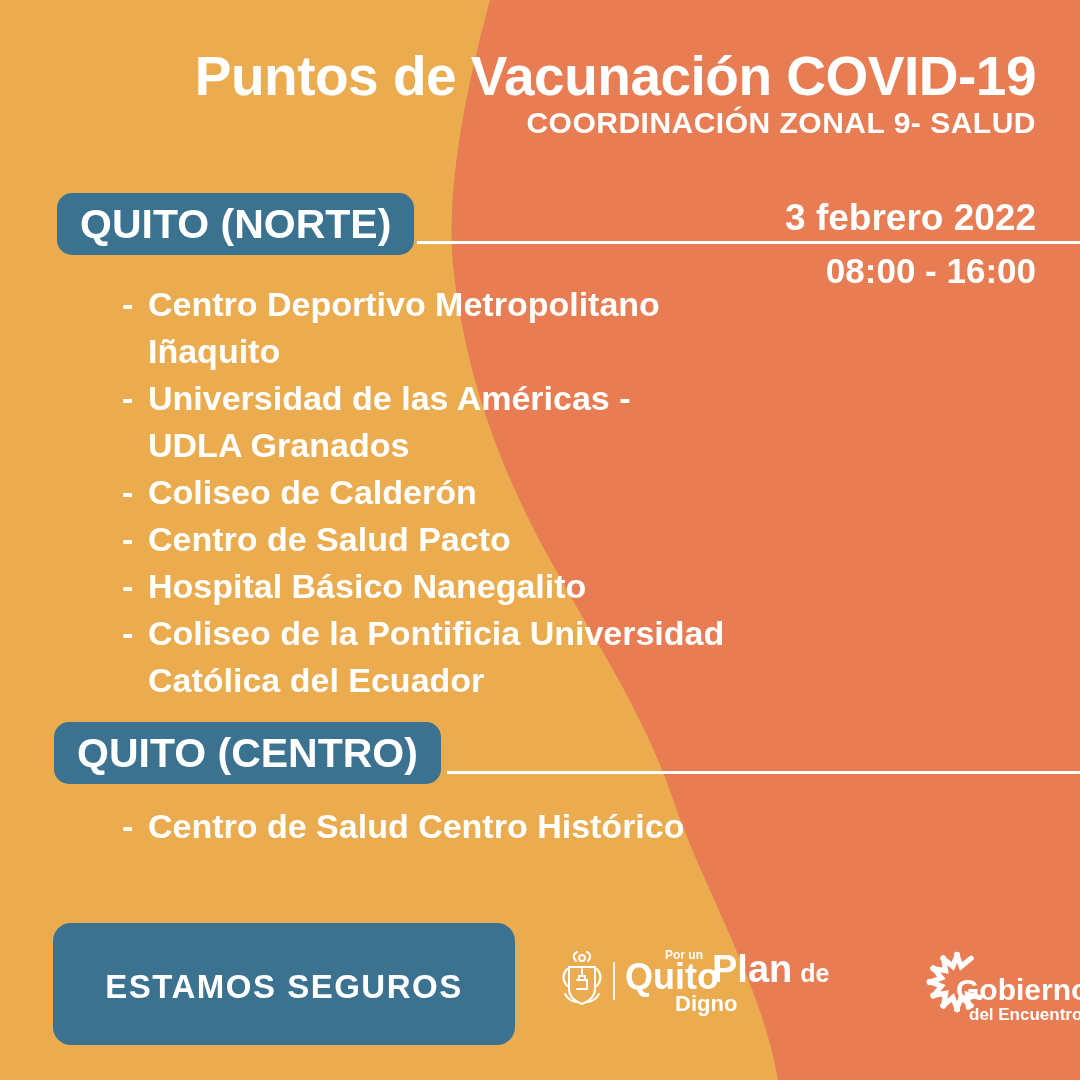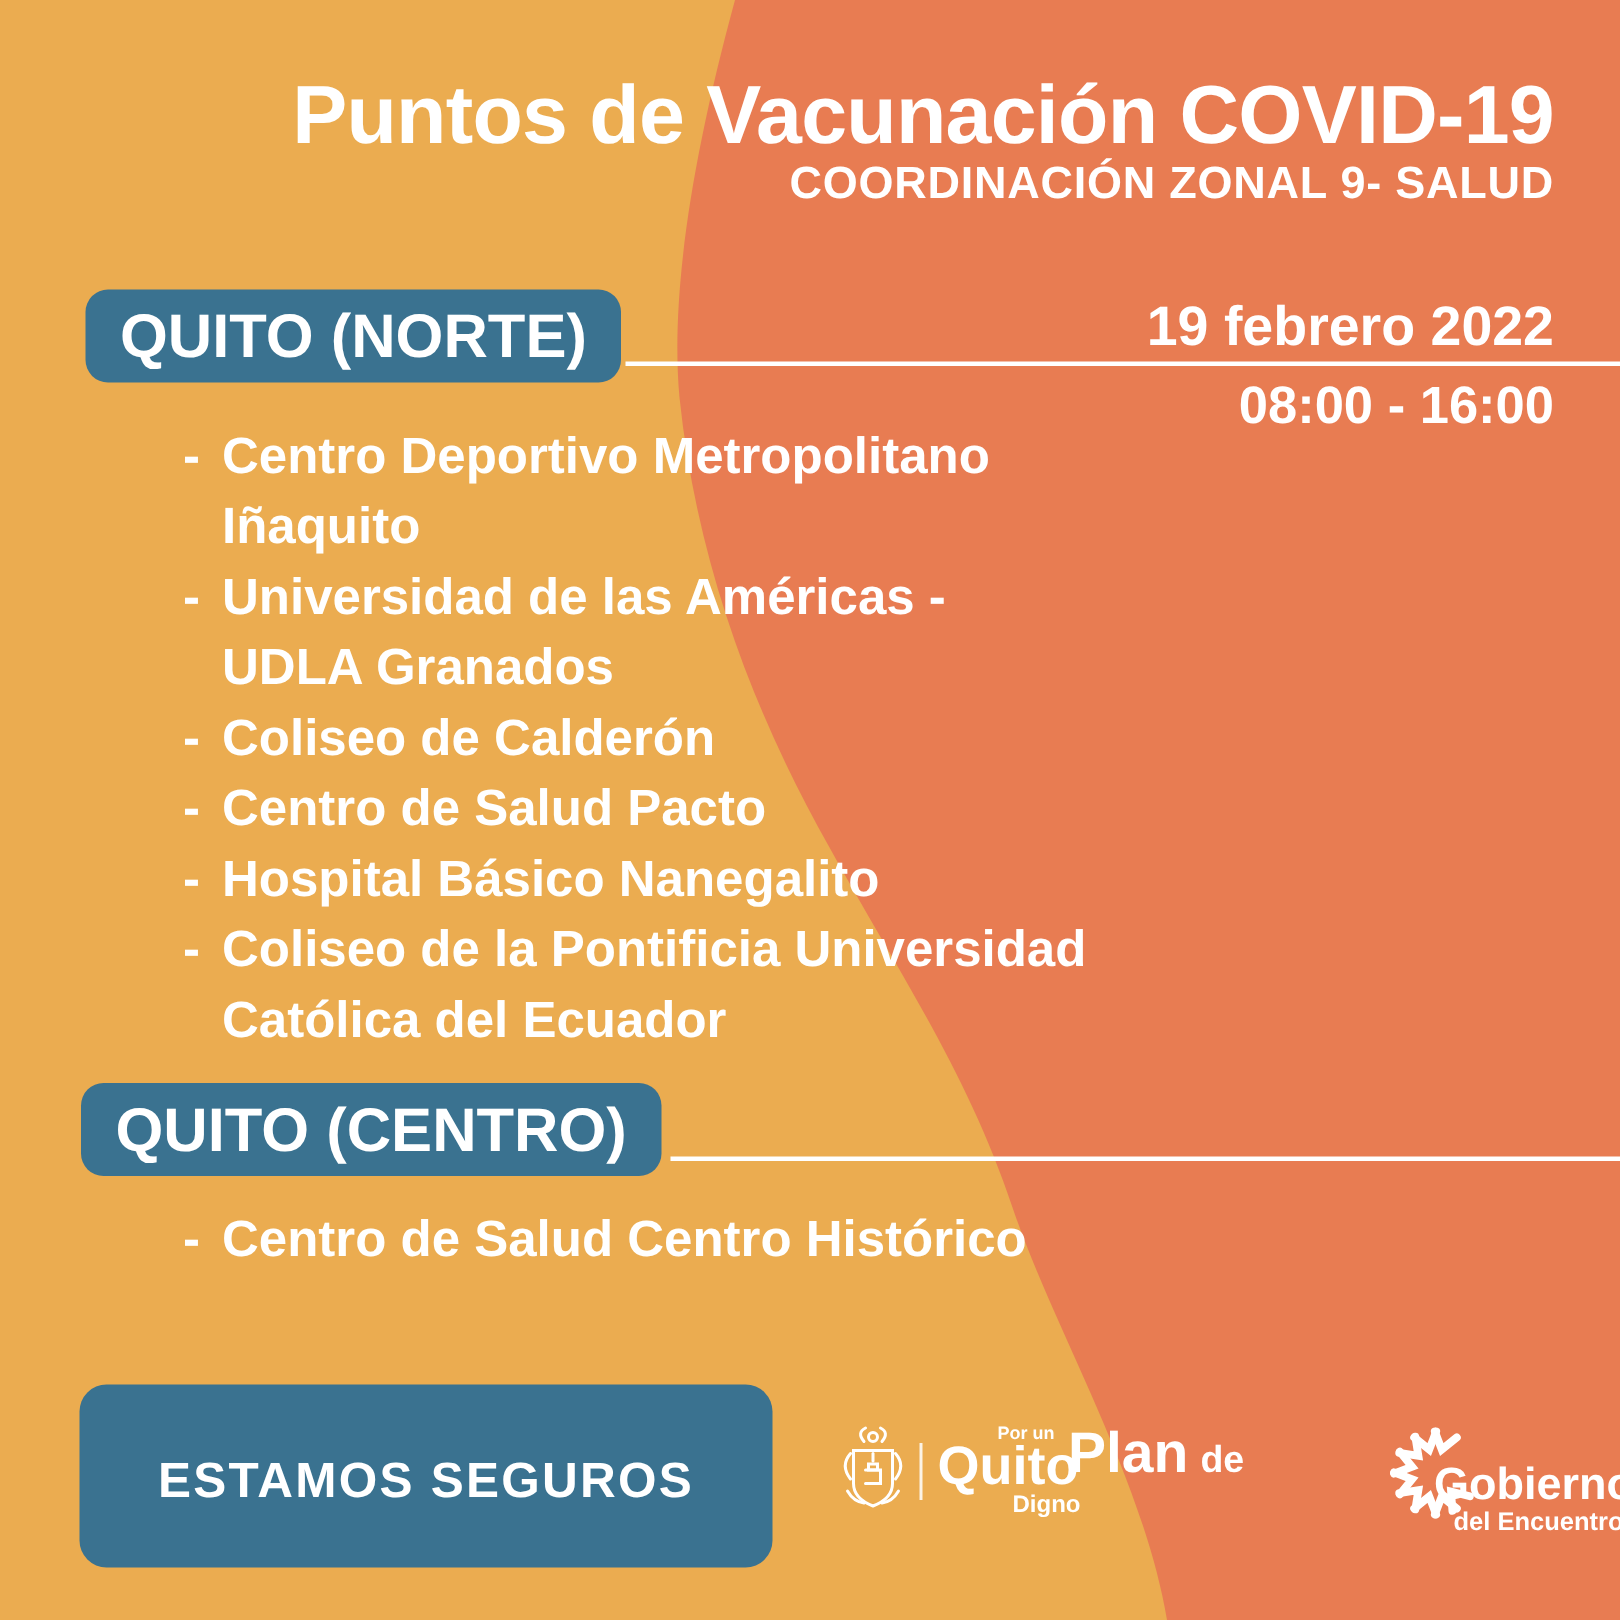--- a/index.html
+++ b/index.html
@@ -53,21 +53,21 @@
   .vial-body { position:relative; width:40px; height:34px; background:#fff; border-radius:8px; }
   .plus-h { position:absolute; left:8px; top:13px; width:24px; height:8px; background:#3A7290; }
   .plus-v { position:absolute; left:16px; top:5px; width:8px; height:24px; background:#3A7290; }
 
   
   .quito-logo { position:absolute; left:559px; top:948px; display:flex; align-items:center; }
   .quito-sep { width:2px; height:38px; background:#fff; opacity:0.85; margin:0 10px 0 8px; }
   .quito-text { position:relative; padding-top:12px; }
   .quito-tagline { position:absolute; top:0; left:40px; font-size:12px; font-weight:800; }
   .quito-name { display:block; font-size:36px; font-weight:800; line-height:34px; }
-  .quito-digno { display:block; font-size:16px; font-weight:800; line-height:20px; margin-left:50px;text-align:right; }
+  .quito-digno { display:block; font-size:22px; font-weight:800; line-height:20px; margin-left:50px;text-align:right; }
 
   
   .plan-logo { position:absolute; left:712px; top:951px; }
   .plan-top { display:flex; align-items:baseline; gap:8px; }
   .plan-word1 { font-size:38px; font-weight:800; line-height:36px; }
   .plan-word2 { font-size:25px; font-weight:800;text-align:center; }
   .plan-bottom { display:inline-block; background:#27B2C7; padding:3px 8px; margin-top:1px; }
   .plan-word3 { font-size:25px; font-weight:800; line-height:25px; }
 
   
@@ -86,21 +86,21 @@
   </svg>
 
   <div class="title">Puntos de Vacunación COVID-19</div>
   <div class="subtitle">COORDINACIÓN ZONAL 9- SALUD</div>
 
   <div class="chip chip-norte">
     <span>QUITO (NORTE)</span>
   </div>
   <div class="rule rule-norte"></div>
 
-  <div class="date">19 febrero 2022</div>
+  <div class="date">3 febrero 2022</div>
   <div class="hours">08:00 - 16:00</div>
 
   <ul class="loc-list list-norte">
     <li class="loc-item">
       <span class="dash">-</span>
       <span>
         <span class="loc-line">Centro Deportivo Metropolitano</span>
         <span class="loc-line">Iñaquito</span>
       </span>
     </li>

